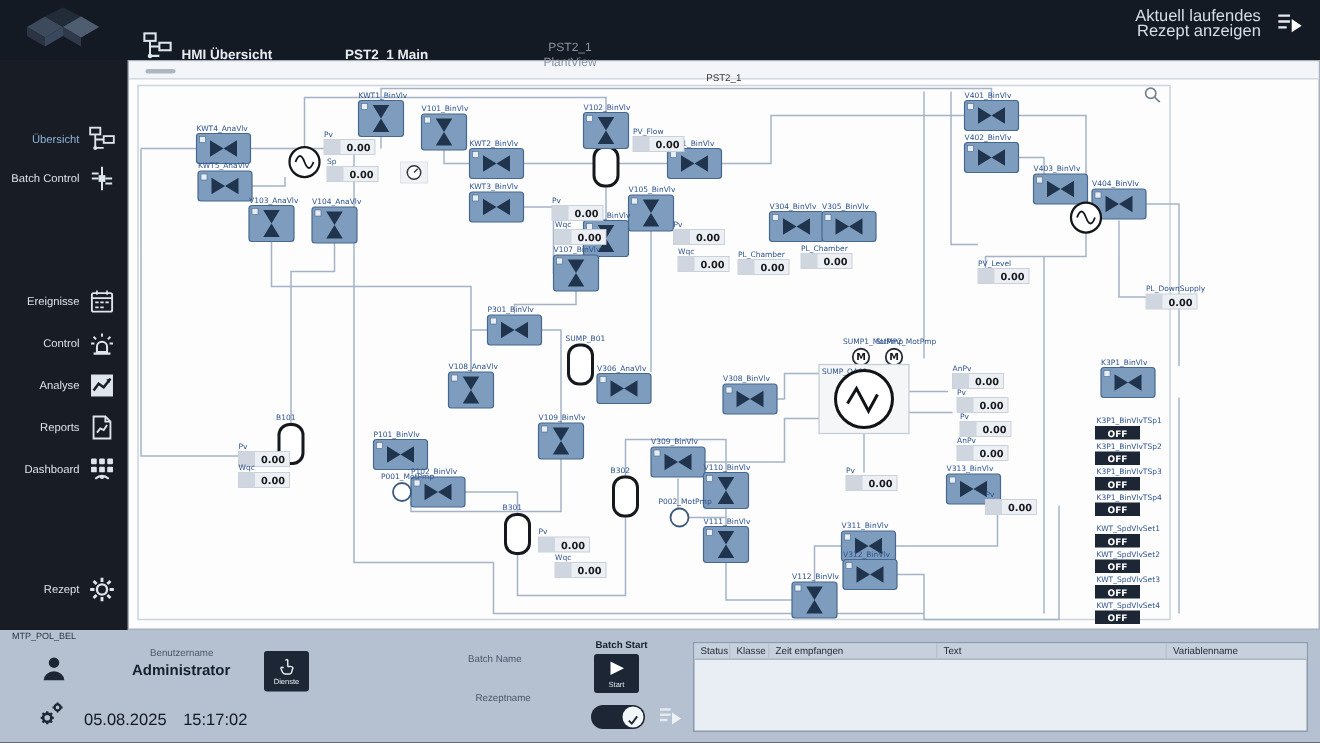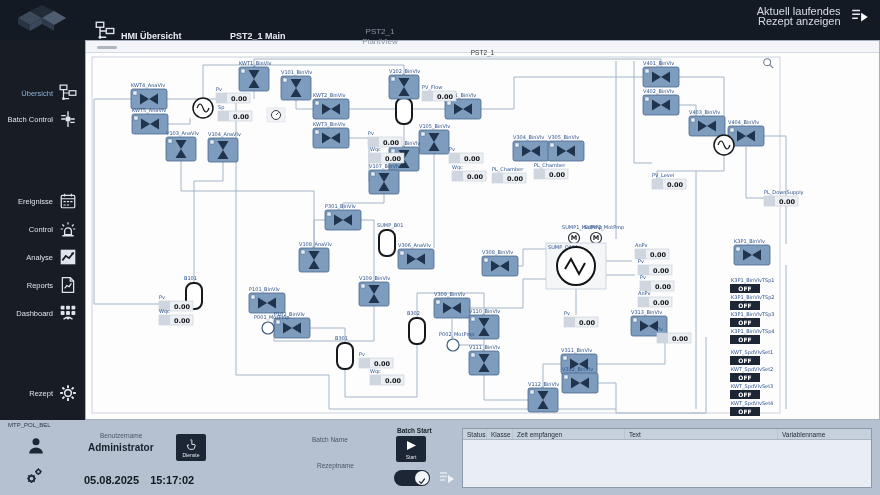--- a/index.html
+++ b/index.html
@@ -40,21 +40,21 @@
                    border-bottom:1px solid #d4dae2; text-align:center; }
   #canvas-header span { font-size:6.5px; color:#333; line-height:12px; }
   #magnifier { position:absolute; left:676px; top:16px; width:12px; height:12px; cursor:pointer; }
   #diagram { position:absolute; left:0; top:12px; width:795px; height:367px; }
 
   
   #bottombar { position:absolute; left:0; top:420px; width:880px; height:75px; background:#b5c1d0; z-index:5; }
   #mini-tab { position:absolute; left:8px; top:2px; font-size:6px; color:#2b3442; cursor:pointer; }
   #user-icon { position:absolute; left:26px; top:16px; width:20px; height:20px; cursor:pointer; }
   #settings-icon { position:absolute; left:24px; top:46px; width:20px; height:20px; cursor:pointer; }
-  #datetime { position:absolute; left:56px; top:54px; font-size:11px; font-weight:bold; color:#121922;margin-left:28px; }
+  #datetime { position:absolute; left:56px; top:54px; font-size:11px; font-weight:normal; color:#121922; }
   #datetime .t { margin-left:8px; }
   .small-label { position:absolute; font-size:6.5px; color:#4a5568; }
   #username-label { left:100px; top:12px; }
   #username { position:absolute; left:88px; top:22px; font-size:10px; font-weight:bold; color:#16202c; }
   #dienste-btn { position:absolute; left:176px; top:14px; width:30px; height:27px; background:#1d2634;
                  border:none; border-radius:2px; color:#e8edf3; cursor:pointer; padding:0; }
   #dienste-btn .dlbl { display:block; font-size:5px; margin-top:-1px; }
   #batchname-label { left:312px; top:16px; }
   #rezeptname-label { left:317px; top:42px; }
   #batchstart-label { left:397px; top:7px; font-weight:bold; color:#16202c; }

